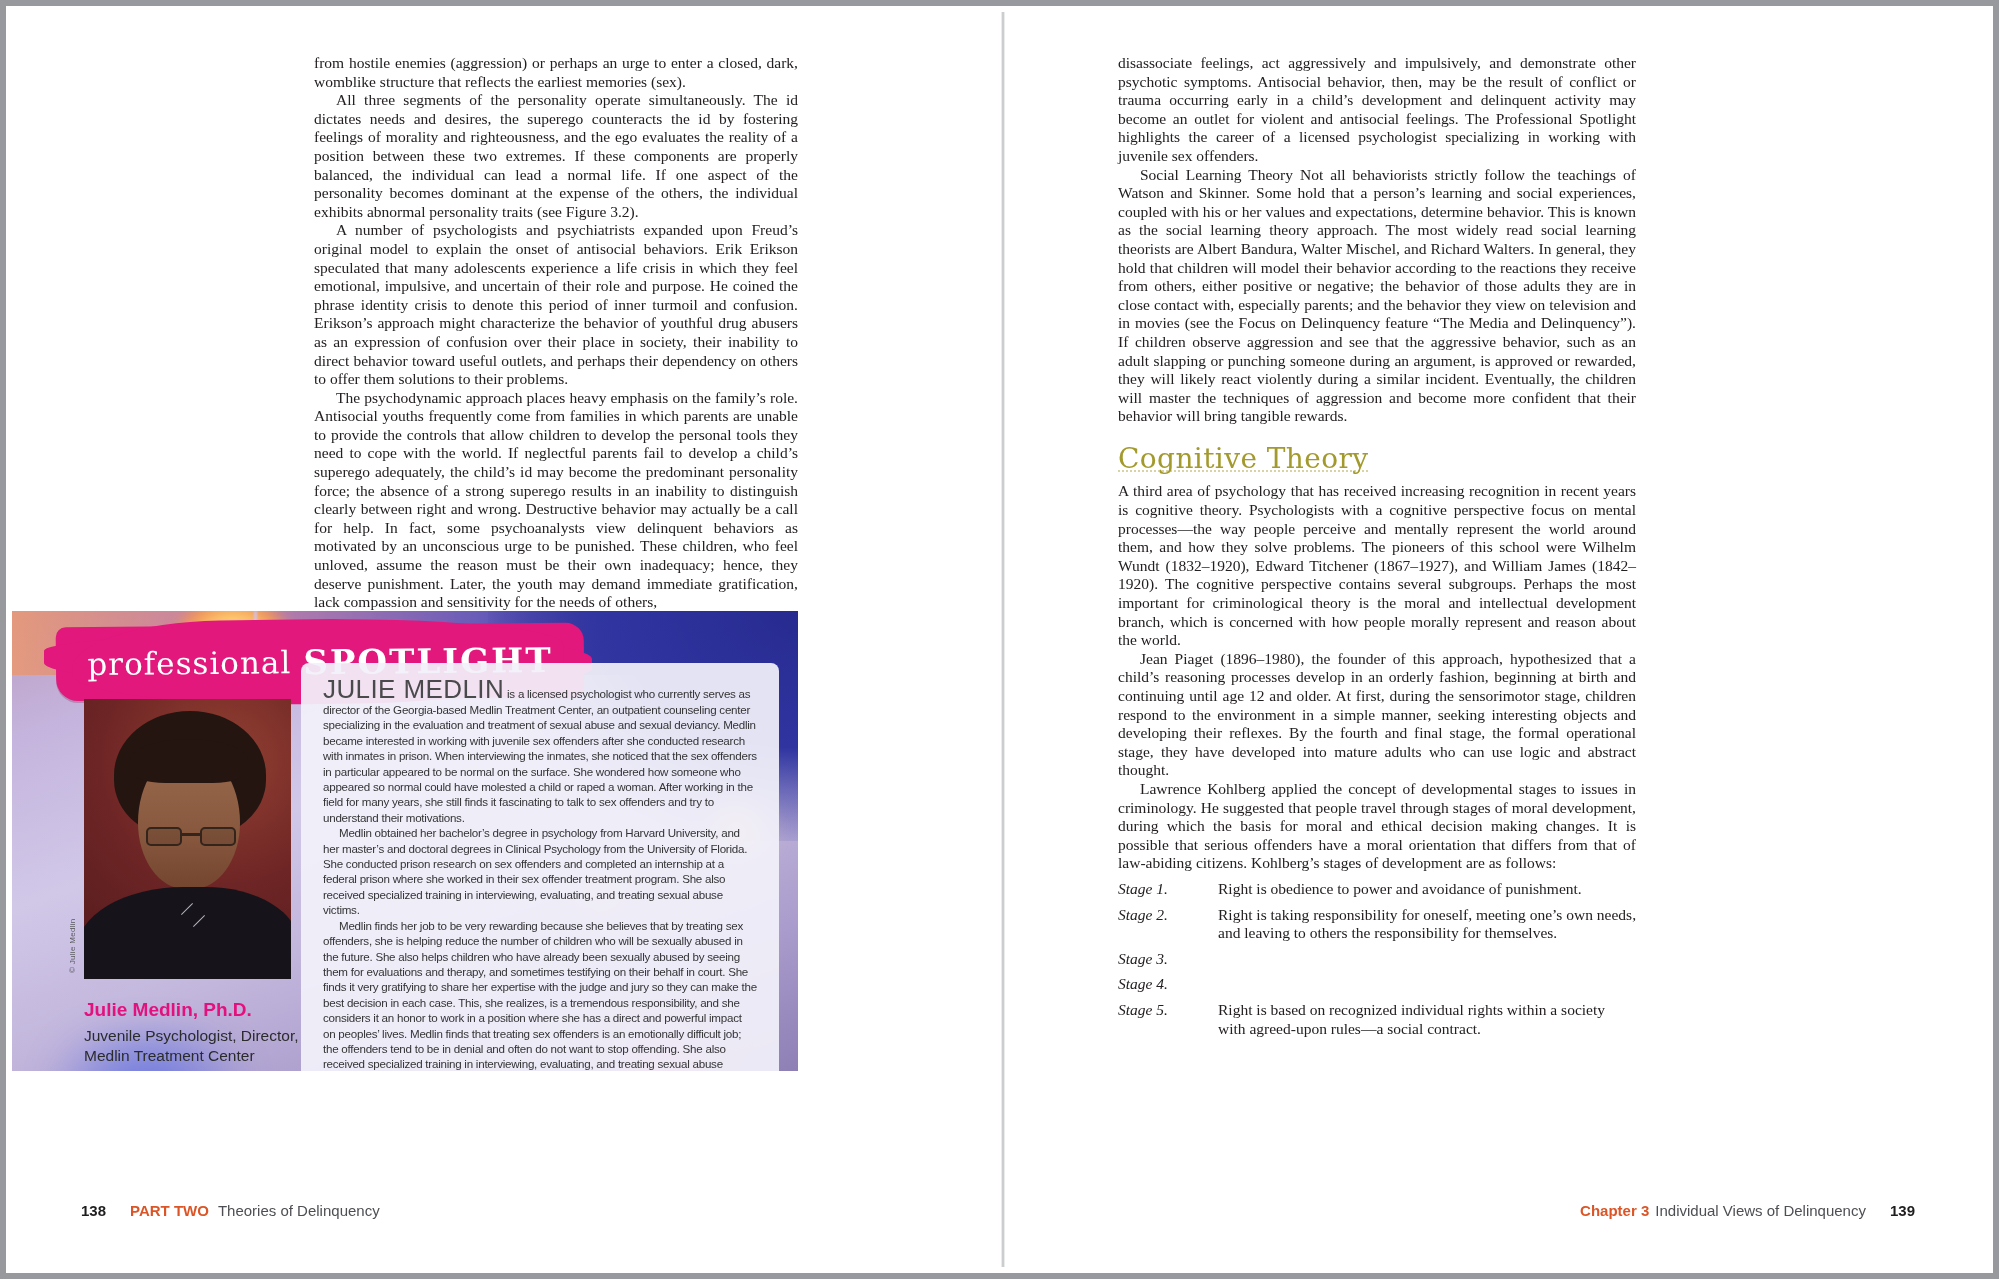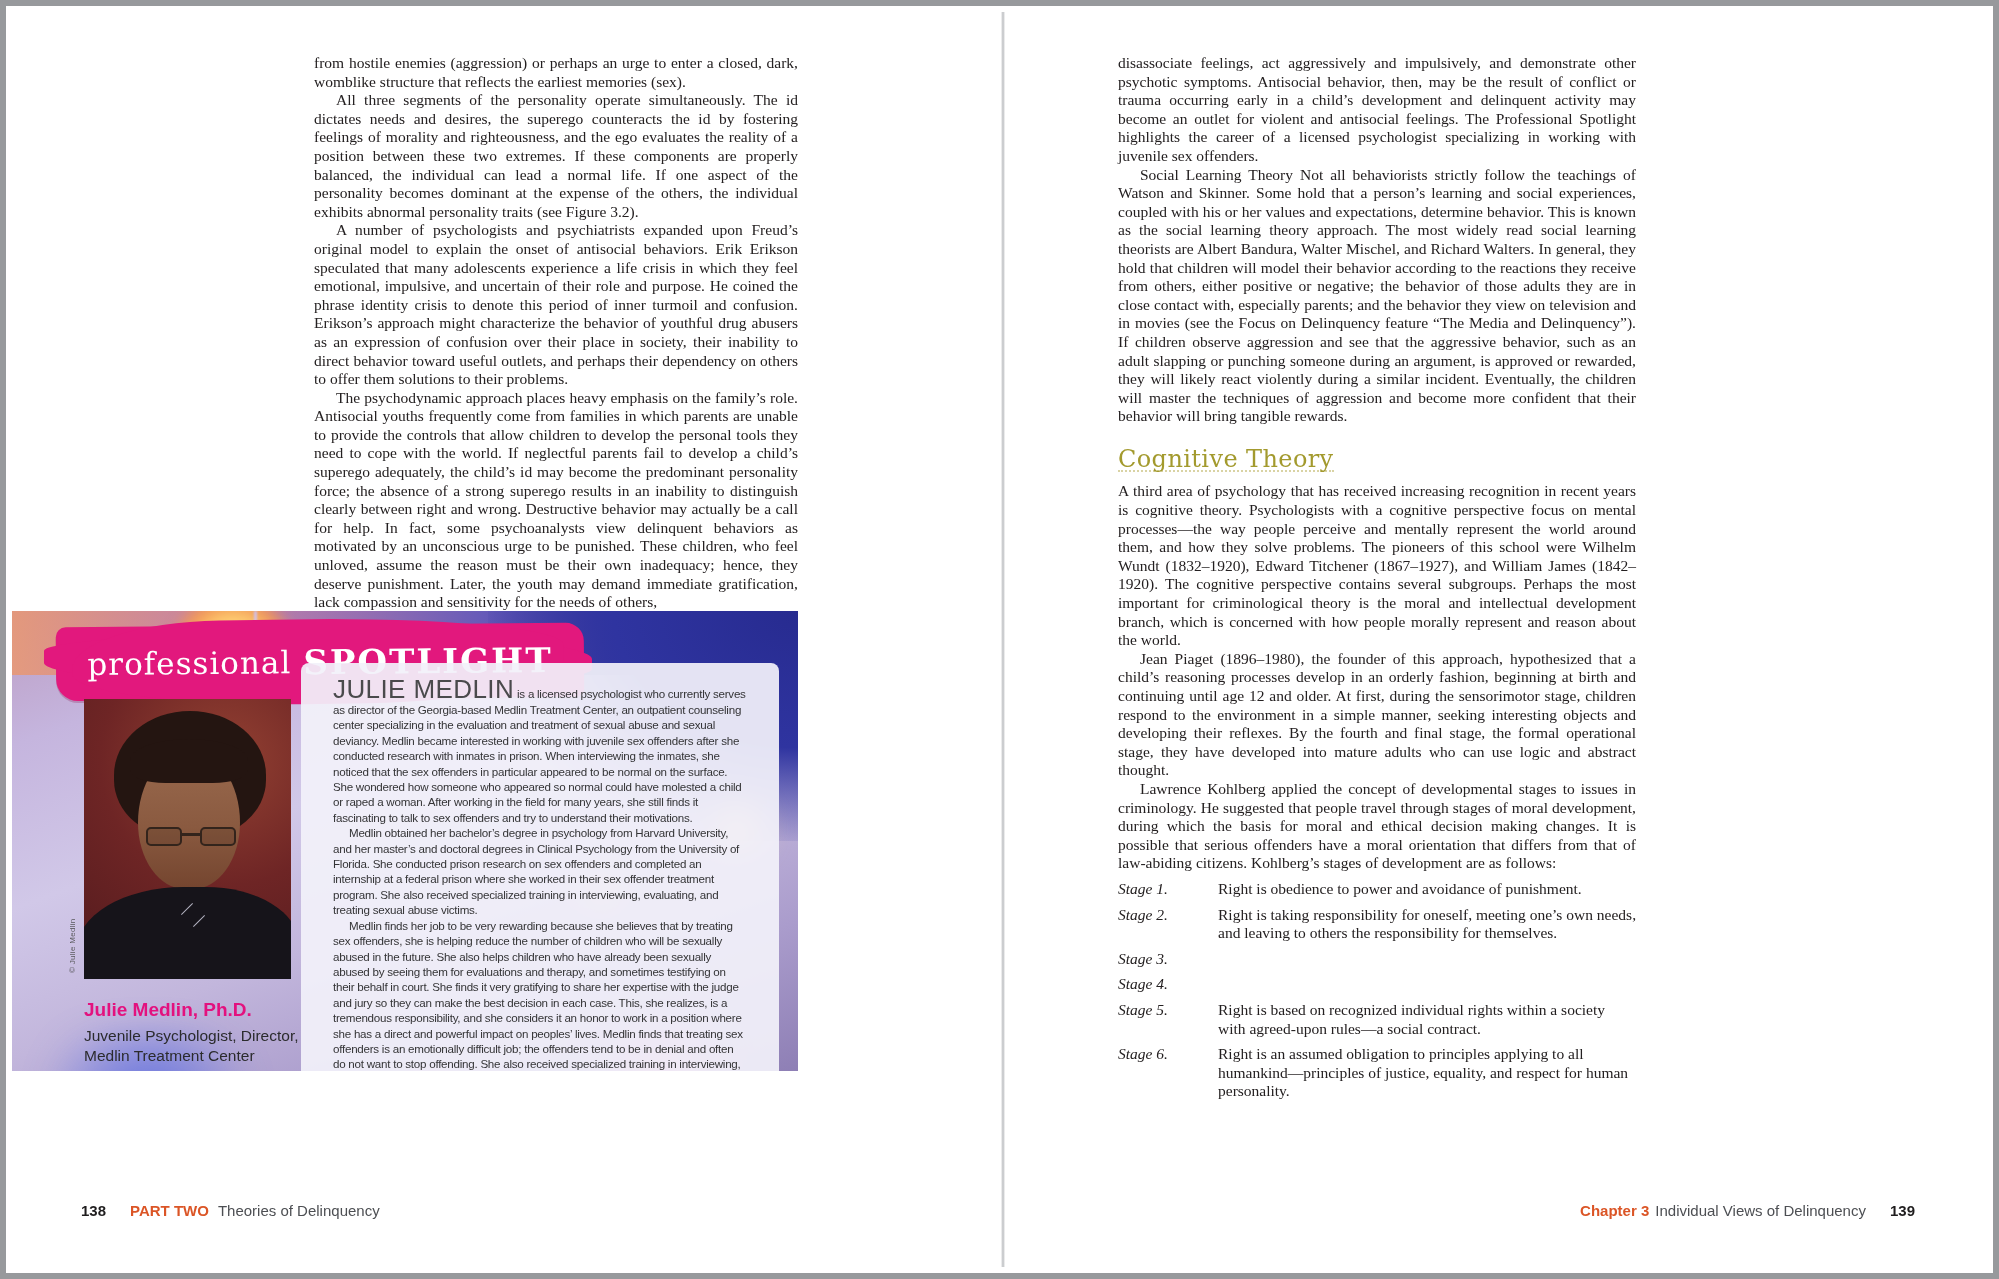--- a/index.html
+++ b/index.html
@@ -17,21 +17,21 @@
   
   .col { position:absolute; color:#242021; font-size:15.5px; line-height:18.6px; text-align:justify; }
   .col-left  { left:308px; top:48px;  width:484px; }
   .col-right { left:1112px; top:48px; width:518px; }
   .col p { margin:0; }
   .col p.indent { text-indent:22px; }
 
   .section-heading {
     margin:24px 0 10px 0;
     font-family:"DejaVu Serif", serif;
-    font-size:24px; font-weight:normal; letter-spacing:0.4px;
+    font-size:28px; font-weight:normal; letter-spacing:0.4px;
     color:#A39A2E;
     border-bottom:2px dotted #d9d3a4;
     display:inline-block; padding-bottom:2px;
   }
   .stages { margin-top:6px; }
   .stage { display:flex; margin-top:7px; text-align:left;gap:36px; }
   .stage-label { flex:0 0 64px; font-style:italic; }
   .stage-text { flex:1; }
 
   
@@ -101,21 +101,21 @@
   .credit { position:absolute; left:56px; top:362px; transform:rotate(-90deg); transform-origin:left top;
     font-family:"Liberation Sans", sans-serif; font-size:8px; color:#5a5a5e; letter-spacing:0.3px; }
 
   .caption { position:absolute; left:72px; top:388px; width:216px; font-family:"Liberation Sans", sans-serif; }
   .caption-name { font-size:19px; font-weight:bold; color:#E3117E; margin:0 0 5px 0; }
   .caption-role { font-size:15.5px; line-height:1.28; color:#2b2b2d; margin:0; }
 
   .panel {
     position:absolute; left:289px; top:52px; width:478px; height:494px;
     background:rgba(242,241,250,0.93); border-radius:8px;
-    padding:13px 32px; box-sizing:border-box; overflow:hidden;
+    padding:13px 22px; box-sizing:border-box; overflow:hidden;
   }
   .bio { font-family:"Liberation Sans", sans-serif; font-size:11.6px; line-height:15.4px;
     letter-spacing:-0.25px; color:#343436; text-align:left; }
   .bio p { margin:0; }
   .bio p.bindent { text-indent:16px; }
   .bio-name { font-size:26px; letter-spacing:0.4px; color:#4a4a4c; line-height:1; }
 
   
   .footer { position:absolute; top:1196px; font-family:"Liberation Sans", sans-serif; font-size:15px; color:#4d4f53; }
   .footer-left { left:75px; }
@@ -204,24 +204,20 @@
       <div class="stage">
         <span class="stage-label">Stage 3.</span>
       </div>
       <div class="stage">
         <span class="stage-label">Stage 4.</span>
       </div>
       <div class="stage">
         <span class="stage-label">Stage 5.</span>
         <span class="stage-text">Right is based on recognized individual rights within a society with agreed-upon rules—a social contract.</span>
       </div>
-      <div class="stage">
-        <span class="stage-label">Stage 6.</span>
-        <span class="stage-text">Right is an assumed obligation to principles applying to all humankind—principles of justice, equality, and respect for human personality.</span>
-      </div>
     </div>
   </div>
 
   <div class="footer footer-left">
     <span class="f-num">138</span><span class="f-accent">PART TWO</span><span>Theories of Delinquency</span>
   </div>
   <div class="footer footer-right">
     <span class="f-accent">Chapter 3</span><span>Individual Views of Delinquency</span><span class="f-num">139</span>
   </div>
 </div>

